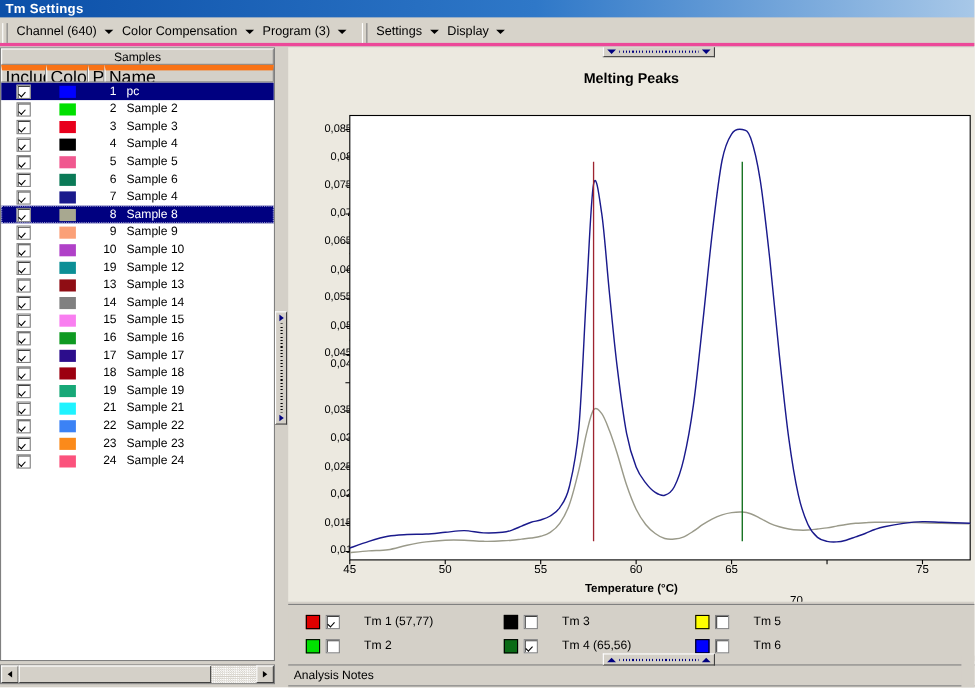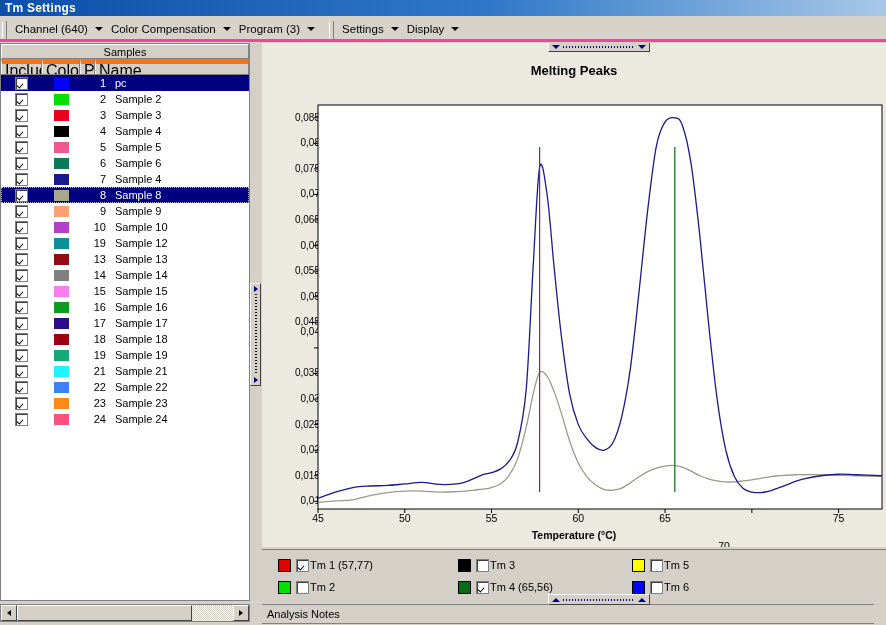--- a/index.html
+++ b/index.html
@@ -103,21 +103,21 @@
 
   
   .legendpanel{position:absolute;left:262px;top:549px;width:624px;height:52px;
     background:#d4d0c8;border-top:1px solid #808080;box-sizing:border-box;}
   .lgrow{position:absolute;display:flex;align-items:center;height:16px;}
   .lgsw{width:13px;height:13px;border:1px solid #000;box-sizing:border-box;}
   .lgcbx{width:11px;height:11px;background:#fff;border:1px solid #808080;
     box-shadow:inset 1px 1px 0 #404040;position:relative;margin-left:5px;}
   .lgcbx.on::after{content:"";position:absolute;left:2px;top:4px;width:3px;height:5px;
     border:solid #000;border-width:0 1.6px 1.6px 0;transform:rotate(42deg);}
-  .lgtxt{margin-left:1px;font-size:11px;white-space:nowrap;}
+  .lgtxt{margin-left:22px;font-size:11px;white-space:nowrap;}
 
   .hsplit-bot{position:absolute;left:548px;top:594px;width:102px;height:11px;
     background:#d4d0c8;border:1px solid #fff;border-right-color:#404040;
     border-bottom-color:#404040;box-sizing:border-box;
     display:flex;align-items:center;justify-content:space-between;padding:0 3px;z-index:5;}
 
   .notes{position:absolute;left:262px;top:604px;width:624px;height:21px;
     background:#d4d0c8;border-top:1px solid #808080;box-sizing:border-box;}
   .noteslbl{position:absolute;left:5px;top:3px;font-size:11px;}
   .notesline{position:absolute;left:0;top:18px;width:624px;height:1px;background:#808080;}

